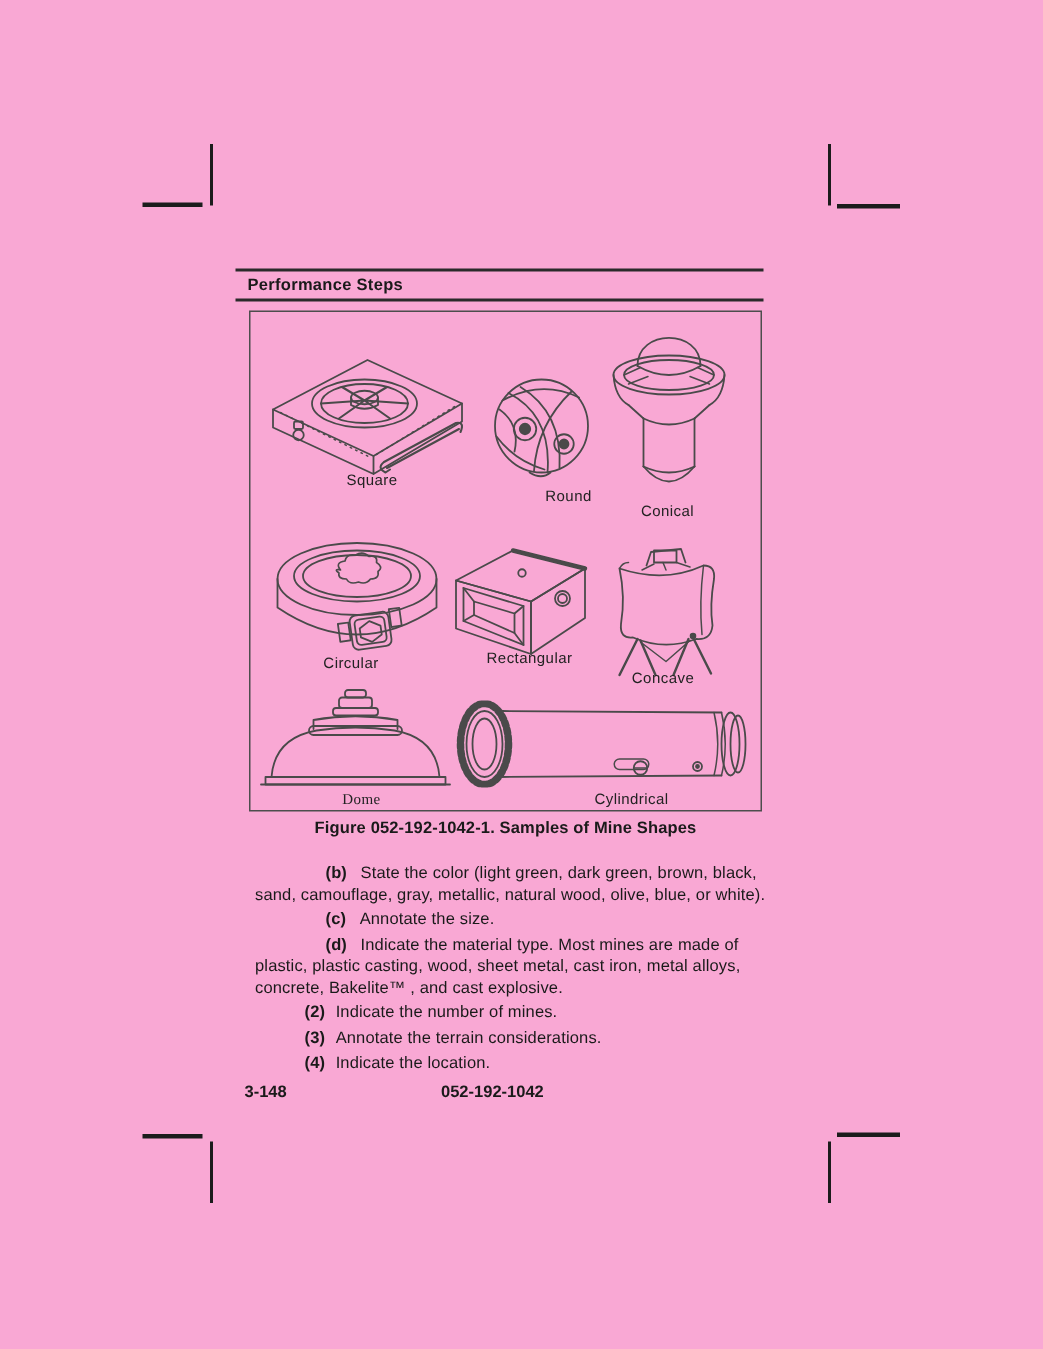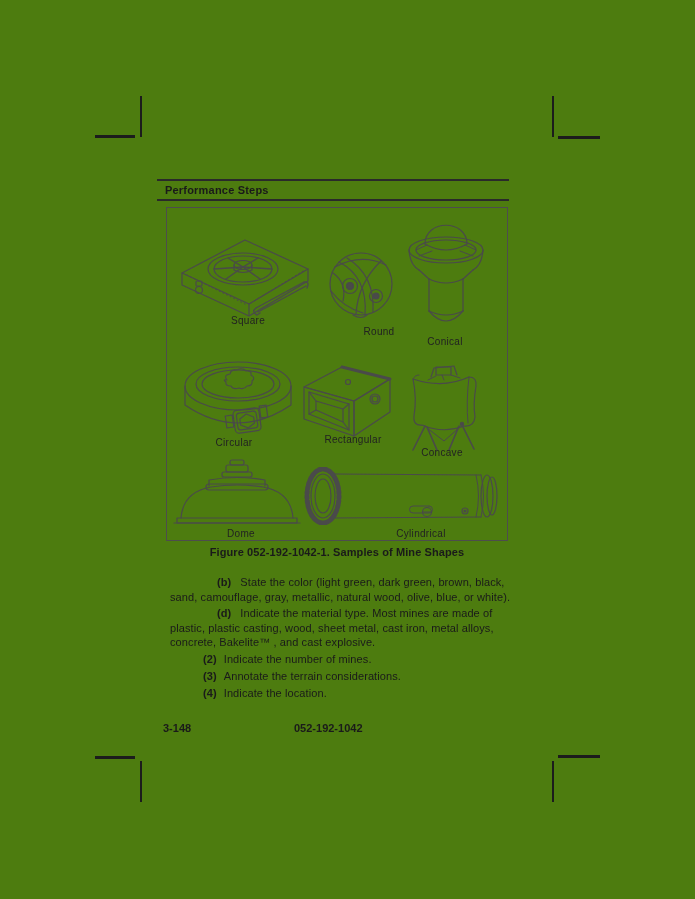--- a/index.html
+++ b/index.html
@@ -1,18 +1,18 @@
 <!DOCTYPE html>
 <html><head>
 <meta charset="utf-8">
 <style>
   * { margin:0; padding:0; box-sizing:border-box; }
   html,body { background:#ffffff; }
   .page {
-    position:relative; width:695px; height:899px; background:#4d7c0f;
+    position:relative; width:695px; height:899px; background:#f9a8d4;
     font-family:"Liberation Sans", sans-serif; color:#1a1a1a; overflow:hidden;
   }
   .crop { position:absolute; background:#1c1c1c; }
   .rule { position:absolute; background:#2a2a2a; }
   .hdr-title { position:absolute; left:165px; top:184px; font-size:11px; font-weight:bold; letter-spacing:.2px; }
   .figure-box { position:absolute; left:166px; top:207px; width:342px; height:334px; border:1.3px solid #4d4d4d; }
   .shape { position:absolute; }
   .shape svg { display:block; }
   .shape-label { position:absolute; transform:translateX(-50%); font-size:10px; color:#222; letter-spacing:.3px; white-space:nowrap; }
   .caption { position:absolute; left:166px; top:546px; width:342px; text-align:center; font-size:11px; font-weight:bold; letter-spacing:.1px; }
@@ -167,21 +167,21 @@
           <rect x="53" y="6" width="22" height="7" rx="2"></rect>
           <rect x="49" y="13" width="30" height="5" rx="2"></rect>
           <path d="M36,27 L36,21 Q64,16 92,21 L92,27"></path>
           <rect x="33" y="25" width="62" height="6" rx="3"></rect>
           <path d="M8,59 Q10,33 38,28 Q64,24 90,28 Q118,33 120,59"></path>
           <rect x="4" y="59" width="120" height="5"></rect>
           <path d="M1,64 L127,64"></path>
         </g>
       </svg>
     </div>
-    <div class="shape-label" style="left:74px;top:320px;">Dome</div>
+    <div class="shape-label" style="left:74px;top:320px;font-family:Liberation Serif, serif;">Dome</div>
 
     <div class="shape" style="left:132px;top:259px;">
       <svg width="204" height="58" viewBox="0 0 204 58">
         <g>
           <path d="M36,7 L182,8 M34,51 L182,50"></path>
           <ellipse cx="188" cy="29" rx="6" ry="21"></ellipse>
           <path d="M182,8 Q187,29 182,50 M177,8 Q182,29 177,50" stroke-width="1"></path>
           <ellipse cx="193" cy="29" rx="5" ry="19"></ellipse>
           <path d="M130,39 h-16 a3.5,3.5 0 0 0 0,7 h16 a3.5,3.5 0 0 0 0,-7" stroke-width="1"></path>
           <circle cx="128" cy="45" r="4.5"></circle>
@@ -196,20 +196,21 @@
     </div>
     <div class="shape-label" style="left:254px;top:320px;">Cylindrical</div>
 
   </div>
 
   <div class="caption">Figure 052-192-1042-1. Samples of Mine Shapes</div>
 
   <div class="bodytext">
     <p class="para indent-big"><span class="marker">(b)</span><span class="ptext">State the color (light green, dark green, brown, black,
 sand, camouflage, gray, metallic, natural wood, olive, blue, or white).</span></p>
+    <p class="para indent-big"><span class="marker">(c)</span><span class="ptext">Annotate the size.</span></p>
     <p class="para indent-big"><span class="marker">(d)</span><span class="ptext">Indicate the material type. Most mines are made of
 plastic, plastic casting, wood, sheet metal, cast iron, metal alloys,
 concrete, Bakelite™ , and cast explosive.</span></p>
     <p class="para indent-item"><span class="marker">(2)</span><span class="ptext">Indicate the number of mines.</span></p>
     <p class="para indent-item"><span class="marker">(3)</span><span class="ptext">Annotate the terrain considerations.</span></p>
     <p class="para indent-item"><span class="marker">(4)</span><span class="ptext">Indicate the location.</span></p>
   </div>
 
   <div class="footer-left">3-148</div>
   <div class="footer-center">052-192-1042</div>

